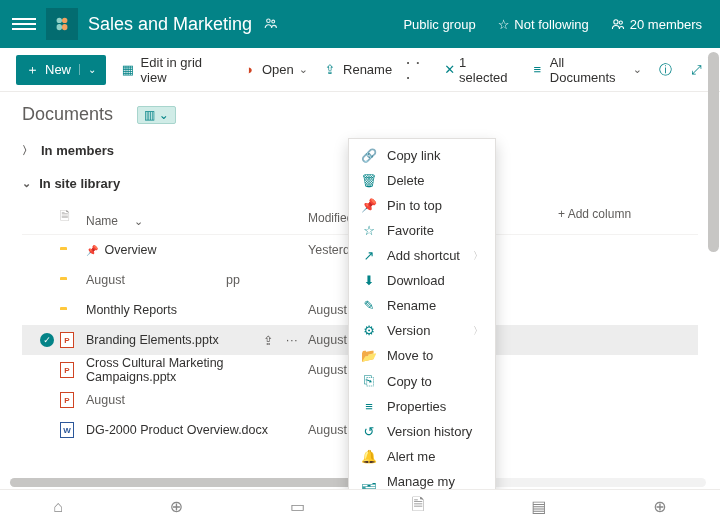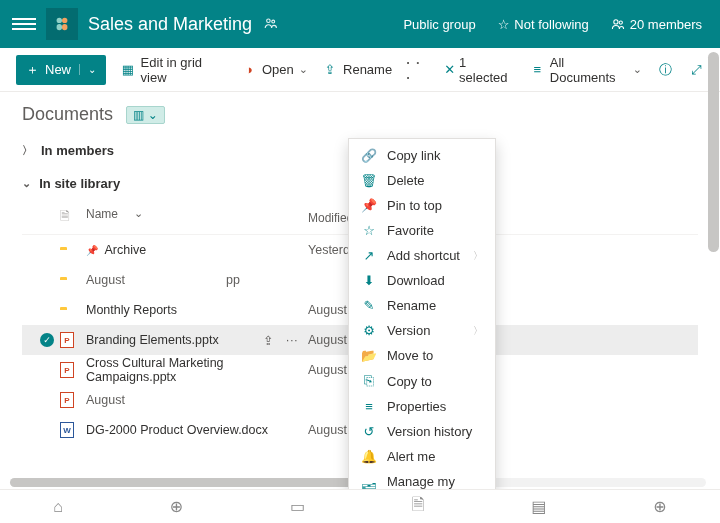--- a/index.html
+++ b/index.html
@@ -18,28 +18,28 @@
   .new-btn{background:#038387;color:#fff;height:30px;padding:0 10px;border-radius:2px;display:flex;align-items:center;gap:6px;cursor:pointer}
   .new-btn .chev{border-left:1px solid rgba(255,255,255,.4);padding-left:8px;margin-left:2px;font-size:10px}
   .cmd-item{display:flex;align-items:center;gap:5px;cursor:pointer;color:#323130}
   .icn{width:16px;height:16px;display:inline-flex;align-items:center;justify-content:center}
   .cmd .green{color:#038387}
   .ellips{font-weight:bold;cursor:pointer;color:#605e5c;letter-spacing:1px}
   .right-cmd{margin-left:auto;display:flex;align-items:center;gap:16px}
   .sel{color:#323130;display:flex;align-items:center;gap:4px}
   
   .body{position:relative;height:calc(523px - 48px - 44px - 34px);overflow:hidden;padding:12px 22px 0 22px}
-  .doc-head{display:flex;align-items:center;gap:13px;color:#605e5c;font-size:18px}
+  .doc-head{display:flex;align-items:center;gap:24px;color:#605e5c;font-size:18px}
   .tiles{background:#d0ece7;border:1px solid #a8d5cd;padding:1px 6px;border-radius:2px;font-size:12px;color:#038387;cursor:pointer}
   .group{margin-top:18px;font-size:13px;color:#323130}
   .group-head{display:flex;align-items:center;gap:8px;cursor:pointer;margin-bottom:10px;font-weight:600;font-size:13px}
   .chev-d{font-size:11px;color:#605e5c}
   .cols{display:flex;padding:6px 0 6px 38px;font-size:12px;color:#605e5c;border-bottom:1px solid #f3f2f1}
   .c-icn{width:26px}
-  .c-name{flex:0 0 222px;display:flex;align-items:flex-start;gap:16px}
+  .c-name{flex:0 0 222px;display:flex;align-items:flex-end;gap:16px}
   .c-mod{flex:0 0 140px;display:flex;align-items:center;gap:4px}
   .c-by{flex:0 0 110px;display:flex;align-items:center;gap:4px}
   .c-add{flex:1;color:#605e5c}
   .row{display:flex;align-items:center;padding:0 0 0 12px;height:30px;font-size:12.5px;color:#323130}
   .row.sel-row{background:#ededed}
   .row .chk{width:26px;display:flex;justify-content:center}
   .row .fi{width:26px}
   .row .rname{flex:0 0 222px;display:flex;align-items:center;gap:6px}
   .row .rmod{flex:0 0 140px;color:#605e5c}
   .row .rby{flex:0 0 110px;color:#605e5c}
@@ -168,29 +168,30 @@
           <span class="chev-d">⌄</span>
         </span>
       <span class="c-mod">
           <span>Modified</span>
           <span class="chev-d">⌄</span>
         </span>
       <span class="c-by">
           <span>y</span>
           <span class="chev-d">⌄</span>
         </span>
+      <span class="c-add">+ <span>Add column</span></span>
     </div>
 
     <div id="rows">
         <div class="row">
           <span class="chk"></span>
           <span class="fi"><span class="folder"></span></span>
           <span class="rname">
             <span style="color:#038387;font-size:10px">📌</span>
-            <span>Archive</span>
+            <span>Overview</span>
           </span>
           <span class="rmod">Yesterd</span>
           <span class="rby">strator</span>
         </div>
         <div class="row">
           <span class="chk"></span>
           <span class="fi"><span class="folder"></span></span>
           <span class="rmod">August</span>
           <span class="rby">pp</span>
         </div>

